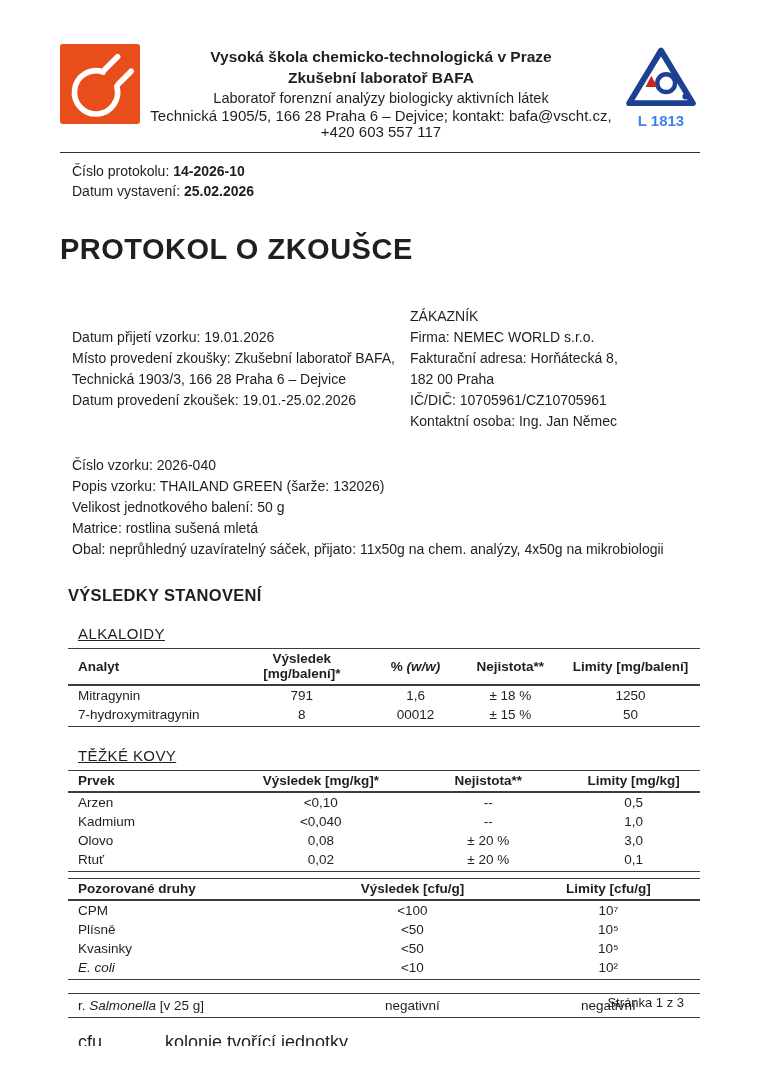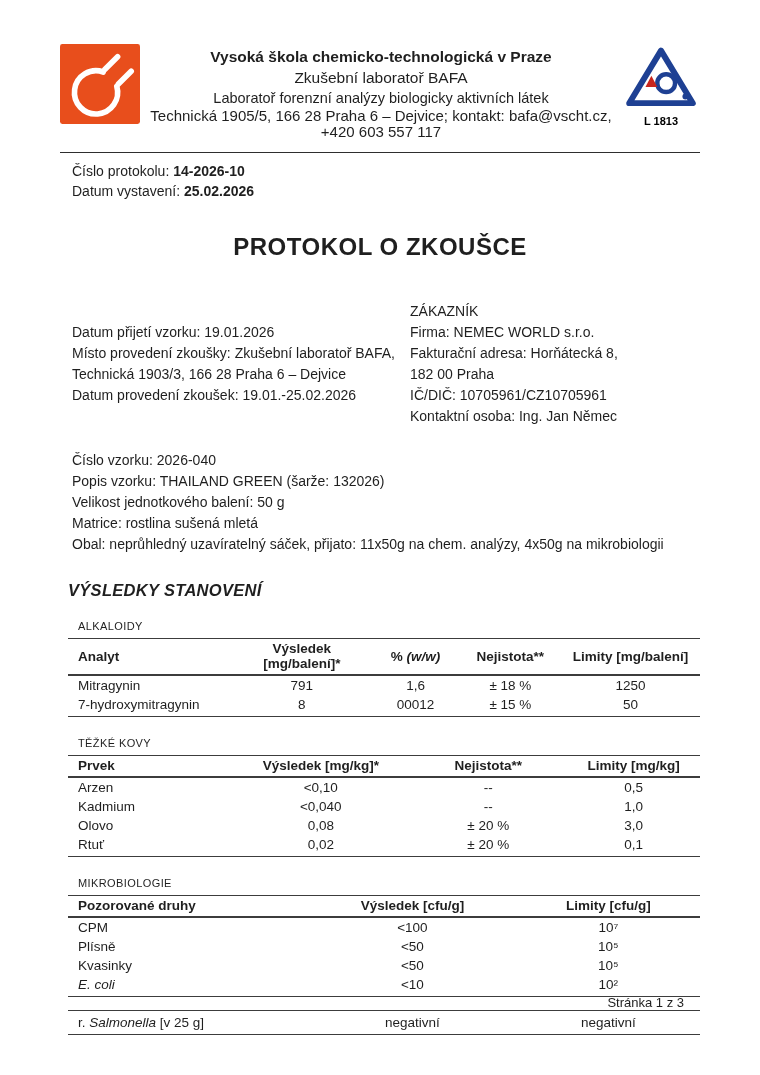--- a/index.html
+++ b/index.html
@@ -5,47 +5,47 @@
   * { margin:0; padding:0; box-sizing:border-box; }
   html,body { background:#ffffff; }
   body { font-family:"Liberation Sans","DejaVu Sans",sans-serif; color:#1f1f1f; }
   .page { width:760px; height:1046px; background:#fff; padding:44px 60px 0 60px; overflow:hidden; position:relative; }
 
   
   .header { display:flex; align-items:flex-start; justify-content:space-between; }
   .logo-left { width:80px; height:80px; flex:0 0 auto; }
   .header-center { flex:1 1 auto; text-align:center; padding:2px 6px 0 6px; }
   .h-line1 { font-size:15.5px; font-weight:700; line-height:21px; }
-  .h-line2 { font-size:15.5px; font-weight:400; line-height:21px; }
+  .h-line2 { font-size:15.5px; font-weight:700; line-height:21px; }
   .h-line3 { font-size:14.5px; line-height:20px; }
   .h-line4 { font-size:11.8px; line-height:16px; }
   .h-line5 { font-size:15px; line-height:16px; }
   .logo-right { width:78px; flex:0 0 auto; text-align:center; margin-top:2px; }
-  .cia-num { color:#000000; font-weight:700; font-size:11px; line-height:14px; }
+  .cia-num { color:#3b82f6; font-weight:700; font-size:15px; line-height:14px; }
   .header-divider { border:none; border-top:1.5px solid #2e2e2e; margin-top:12px; }
 
   
   .proto-meta { margin:8px 0 0 12px; font-size:14px; line-height:20px; }
   .proto-meta b { font-weight:700; }
 
   
-  .doc-title { text-align:center; font-size:24px; font-weight:700; letter-spacing:.5px; margin-top:32px; }
+  .doc-title { text-align:left; font-size:29px; font-weight:700; letter-spacing:.5px; margin-top:32px; }
 
   
   .info-cols { display:flex; margin-top:40px; }
   .info-left { width:338px; margin-left:12px; font-size:14px; line-height:21px; margin-top:21px; }
   .info-right { flex:1; padding-left:0; font-size:14px; line-height:21px; }
   .customer-heading { font-size:14px; line-height:21px; }
 
   
   .sample-block { margin:23px 0 0 12px; font-size:14px; line-height:21px; }
 
   
-  .results-heading { margin:26px 0 0 8px; font-size:16.5px; font-weight:700; letter-spacing:.3px;font-style:italic; }
-  .section-label { margin:20px 0 0 18px; font-size:11px; letter-spacing:.4px; }
+  .results-heading { margin:26px 0 0 8px; font-size:16.5px; font-weight:700; letter-spacing:.3px; }
+  .section-label { margin:20px 0 0 18px; font-size:15px; letter-spacing:.4px;text-decoration:underline; }
   .rtable { width:632px; margin:6px 0 0 8px; border-collapse:collapse; font-size:13.5px; }
   .rtable th { font-weight:700; text-align:center; padding:2px 4px 3px 4px;
                border-top:1.5px solid #3c3c3c; border-bottom:2px solid #3c3c3c; }
   .rtable td { text-align:center; padding:2px 4px; }
   .rtable .first { text-align:left; padding-left:10px; }
   .rtable tr.last td { border-bottom:1.5px solid #3c3c3c; padding-bottom:4px; }
   .it { font-style:italic; }
   .salm-table { margin-top:13px; }
   .salm-table td { padding:4px 4px; border-top:1.5px solid #3c3c3c; border-bottom:1.5px solid #3c3c3c; }
 
@@ -201,21 +201,20 @@
       </tr>
       <tr class="last">
         <td class="first">Rtuť</td>
         <td>0,02</td>
         <td>± 20 %</td>
         <td>0,1</td>
       </tr>
     </tbody>
   </table>
 
-  <div class="section-label">MIKROBIOLOGIE</div>
   <table class="rtable">
     <colgroup>
         <col style="width:38%">
         <col style="width:33%">
         <col style="width:29%">
       </colgroup>
     <thead>
       <tr>
         <th class="first">Pozorované druhy</th>
         <th>Výsledek [cfu/g]</th>

